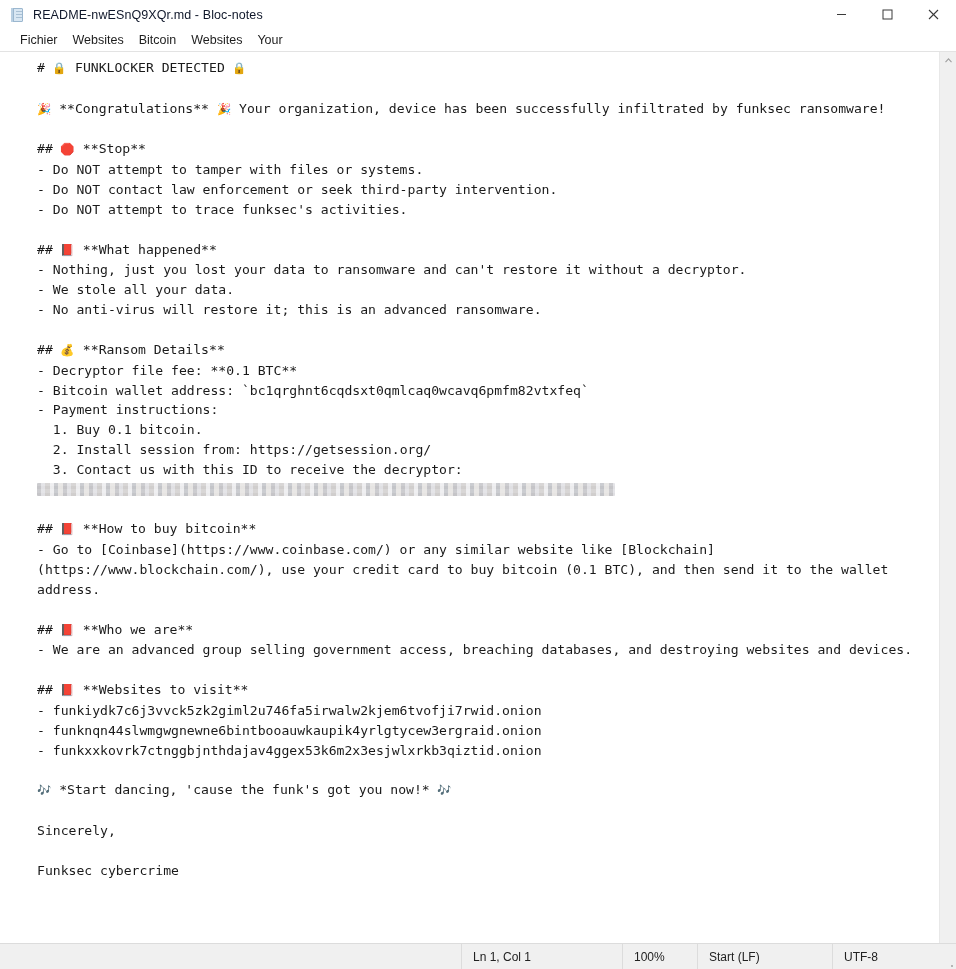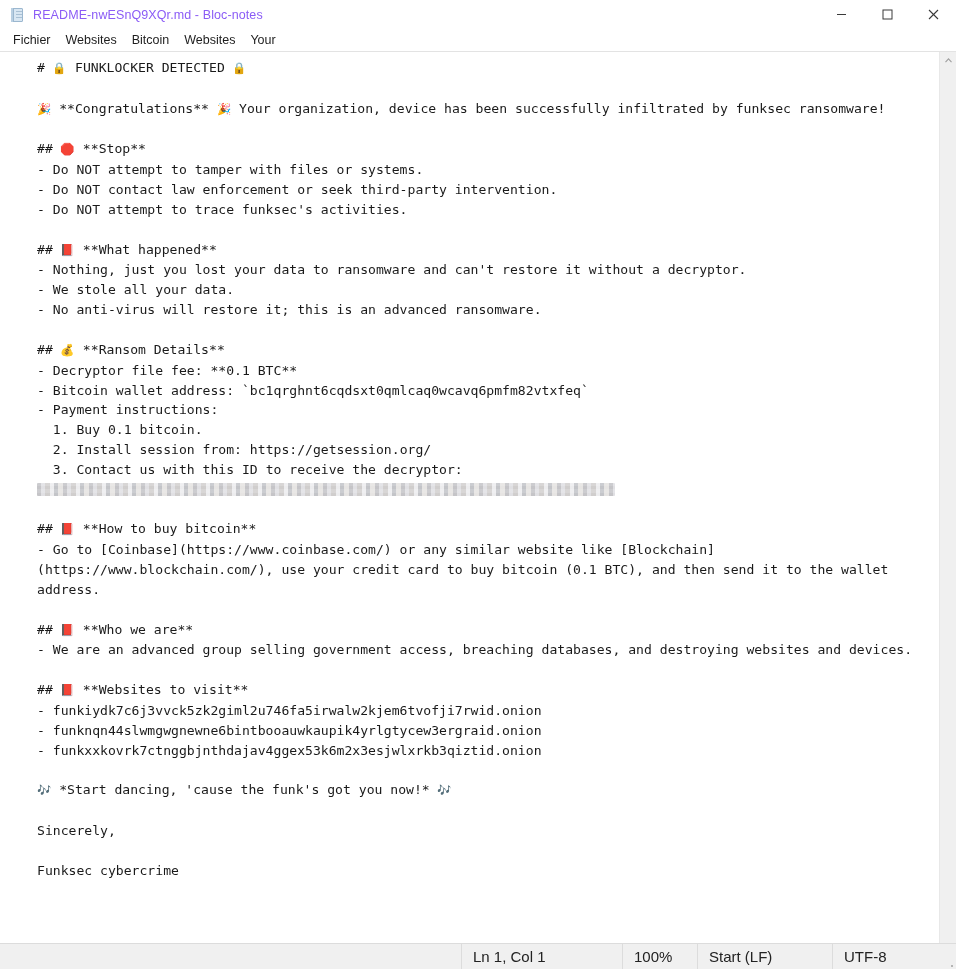--- a/index.html
+++ b/index.html
@@ -57,21 +57,21 @@
     border-right: 1px solid #9bb7cf;
   }
   .app-icon .ln {
     position: absolute;
     left: 7px;
     width: 6px; height: 1px;
     background: #a9c0d4;
   }
   .title-text {
     font-size: 12.5px;
-    color: #8b5cf6;
+    color: #0f172a;
     white-space: nowrap;
     overflow: hidden;
     text-overflow: ellipsis;
     letter-spacing: 0.1px;
   }
   .win-controls {
     display: flex;
     flex: 0 0 auto;
     height: 29px;
   }
@@ -84,21 +84,21 @@
     color: #3a3a3a;
   }
   .win-btn svg { display: block; }
 
   
   .menubar {
     height: 23px;
     flex: 0 0 23px;
     display: flex;
     align-items: center;
-    padding-left: 6px;
+    padding-left: 13px;
     background: #ffffff;
     border-bottom: 1px solid #e3e3e3;
   }
   .menu-item {
     font-size: 12.5px;
     color: #1d1d1d;
     padding: 2px 8px 2px 7px;
     white-space: nowrap;
   }
 
@@ -175,21 +175,21 @@
   }
 
   
   .statusbar {
     height: 26px;
     flex: 0 0 26px;
     display: flex;
     align-items: center;
     background: #f0f0f0;
     border-top: 1px solid #dcdcdc;
-    font-size: 15px;
+    font-size: 12px;
     color: #222;
   }
   .sb-spacer { flex: 1 1 auto; }
   .sb-cell {
     height: 26px;
     display: flex;
     align-items: center;
     padding-left: 11px;
     border-left: 1px solid #dcdcdc;
     white-space: nowrap;

